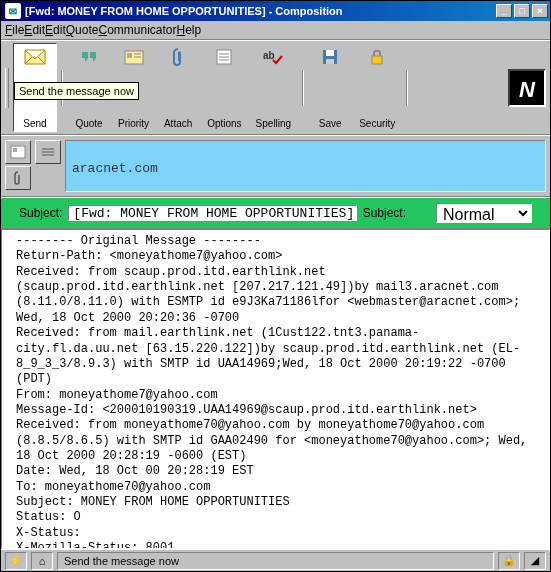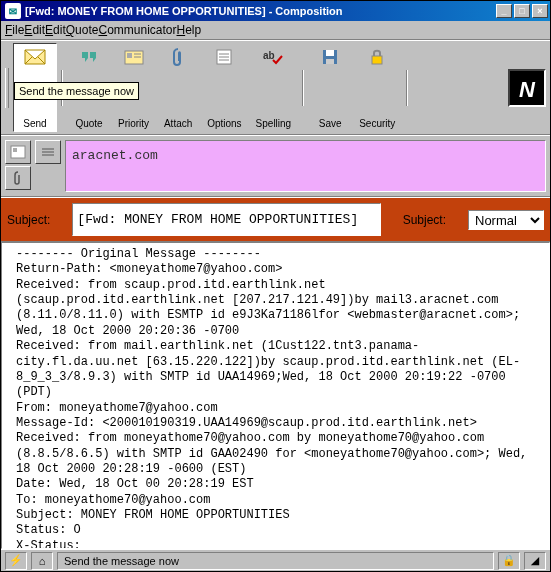--- a/index.html
+++ b/index.html
@@ -18,24 +18,24 @@
 .tbtn { display: flex; flex-direction: column; align-items: center; padding: 2px 6px; font-size: 10px; cursor: pointer; border: 1px solid transparent; min-width: 44px; position: relative; gap: 48px; }
 .tbtn.active { border-color: #404040 #fff #fff #404040; background: #ffffff; }
 .tbtn.disabled { color: #808080; cursor: default; }
 .tbtn-icon { width: 22px; height: 22px; margin-bottom: 2px; display: flex; align-items: center; justify-content: center; }
 .vsep { width: 1px; height: 36px; border-left: 1px solid #808080; border-right: 1px solid #fff; margin: 0 4px; }
 .netscape-logo { width: 38px; height: 38px; background: #000; color: #fff; font-size: 22px; font-weight: bold; text-align: center; line-height: 38px; margin-left: auto; border: 2px solid; border-color: #404040 #fff #fff #404040; font-style: italic; }
 .tooltip { position: absolute; background: #ffffe1; border: 1px solid #000; padding: 2px 4px; font-size: 11px; white-space: nowrap; z-index: 100; top: 38px; left: 0; }
 .address-area { background: #c0c0c0; border-top: 1px solid #fff; border-bottom: 1px solid #808080; padding: 4px; display: flex; gap: 4px; height: 62px; }
 .side-icons { display: flex; flex-direction: column; gap: 2px; }
 .side-btn { width: 26px; height: 24px; border: 1px solid; border-color: #fff #404040 #404040 #fff; background: #c0c0c0; display: flex; align-items: center; justify-content: center; cursor: pointer; }
-.address-fields { flex: 1; background: #f0abfc; border: 1px solid; border-color: #808080 #fff #fff #808080; position: relative; padding: 7px 6px; font-family: "Courier New", monospace; font-size: 13px; color: #333; }
-.subject-row { background: #c2410c; border-top: 1px solid #fff; border-bottom: 1px solid #808080; padding: 5px 6px; display: flex; align-items: center; gap: 22px; font-size: 12px; }
-.subject-input { flex: 1; border: 1px solid; border-color: #808080 #fff #fff #808080; background: #fff; padding: 2px 4px; font-family: "Courier New", monospace; font-size: 13px; height: 33px; }
-.priority-select { border: 1px solid; border-color: #808080 #fff #fff #808080; background: #fff; padding: 1px 2px; font-size: 13px; height: 20px; width: 76px; }
+.address-fields { flex: 1; background: #7dd3fc; border: 1px solid; border-color: #808080 #fff #fff #808080; position: relative; padding: 20px 6px; font-family: "Courier New", monospace; font-size: 13px; color: #333; }
+.subject-row { background: #22c55e; border-top: 1px solid #fff; border-bottom: 1px solid #808080; padding: 5px 18px; display: flex; align-items: center; gap: 6px; font-size: 12px; }
+.subject-input { flex: 1; border: 1px solid; border-color: #808080 #fff #fff #808080; background: #fff; padding: 2px 4px; font-family: "Courier New", monospace; font-size: 13px; height: 16px; }
+.priority-select { border: 1px solid; border-color: #808080 #fff #fff #808080; background: #fff; padding: 1px 2px; font-size: 16px; height: 20px; width: 96px; margin-left: 24px; }
 .body-area { flex: 1; background: #fff; border: 1px solid; border-color: #808080 #fff #fff #808080; margin: 0; padding: 4px 14px; font-family: "Courier New", monospace; font-size: 12px; overflow: hidden; white-space: pre-wrap; line-height: 1.28; }
 .statusbar { background: #c0c0c0; border-top: 1px solid #fff; height: 22px; display: flex; align-items: center; padding: 0 4px; gap: 4px; font-size: 11px; }
 .status-cell { border: 1px solid; border-color: #808080 #fff #fff #808080; height: 18px; padding: 1px 6px; display: flex; align-items: center; }
 .status-msg { flex: 1; }
 .status-ico { width: 22px; justify-content: center; }
 svg { display: block; }
 </style>
 </head>
 <body>
 

